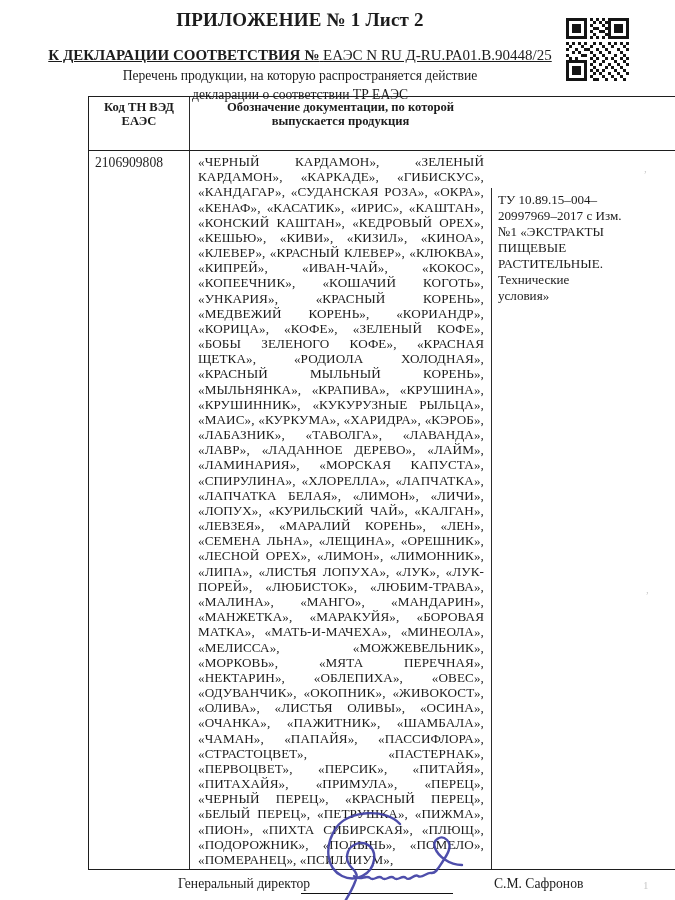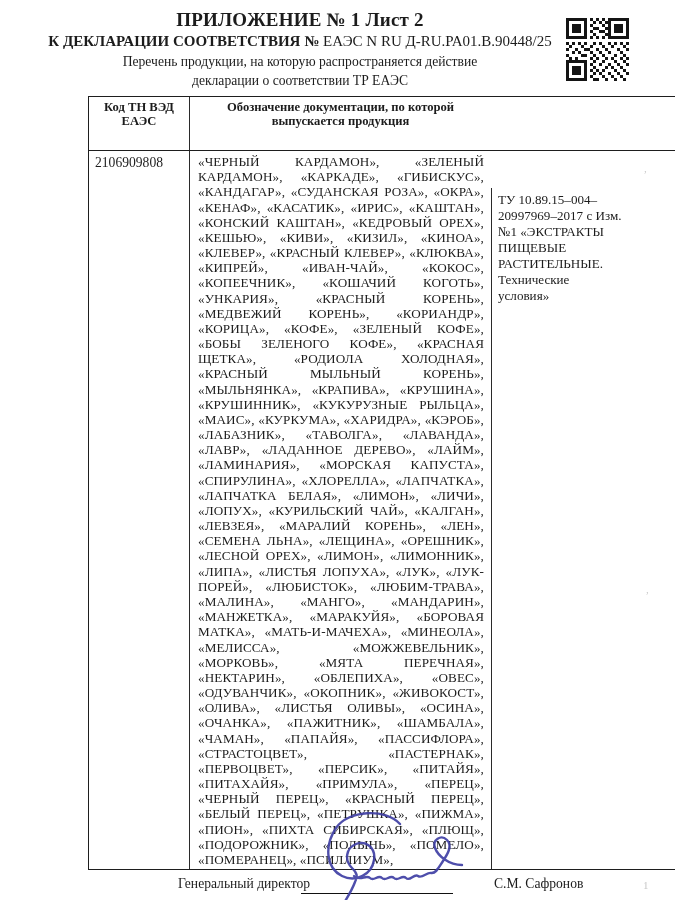--- a/index.html
+++ b/index.html
@@ -7,21 +7,21 @@
     width:675px;height:900px;position:relative;overflow:hidden;
     background:#ffffff;color:#1c1c1c;
     font-family:"Liberation Serif", serif;
     -webkit-font-smoothing:antialiased;
   }
   .header-block{
     position:absolute;left:20px;top:10px;width:560px;text-align:center;
     line-height:20px;
   }
   .title-line{font-size:19px;font-weight:bold;letter-spacing:.2px;}
-  .decl-line{font-size:15px;margin-top:1px;white-space:nowrap;}
+  .decl-line{font-size:15px;margin-top:15px;white-space:nowrap;text-decoration:underline;}
   .decl-line .bold{font-weight:bold;}
   .desc-line{font-size:13.6px;margin-top:1px;line-height:19px;width:420px;margin-left:70px;}
   .qr{position:absolute;left:566px;top:18px;width:63px;height:63px;}
   
   .doc-table{
     position:absolute;left:88px;top:96px;width:632px;
     border:1.6px solid #1e1e1e;box-sizing:border-box;
   }
   .t-row{display:grid;grid-template-columns:100px 302px 138px;}
   .t-head{border-bottom:1.6px solid #1e1e1e;}

